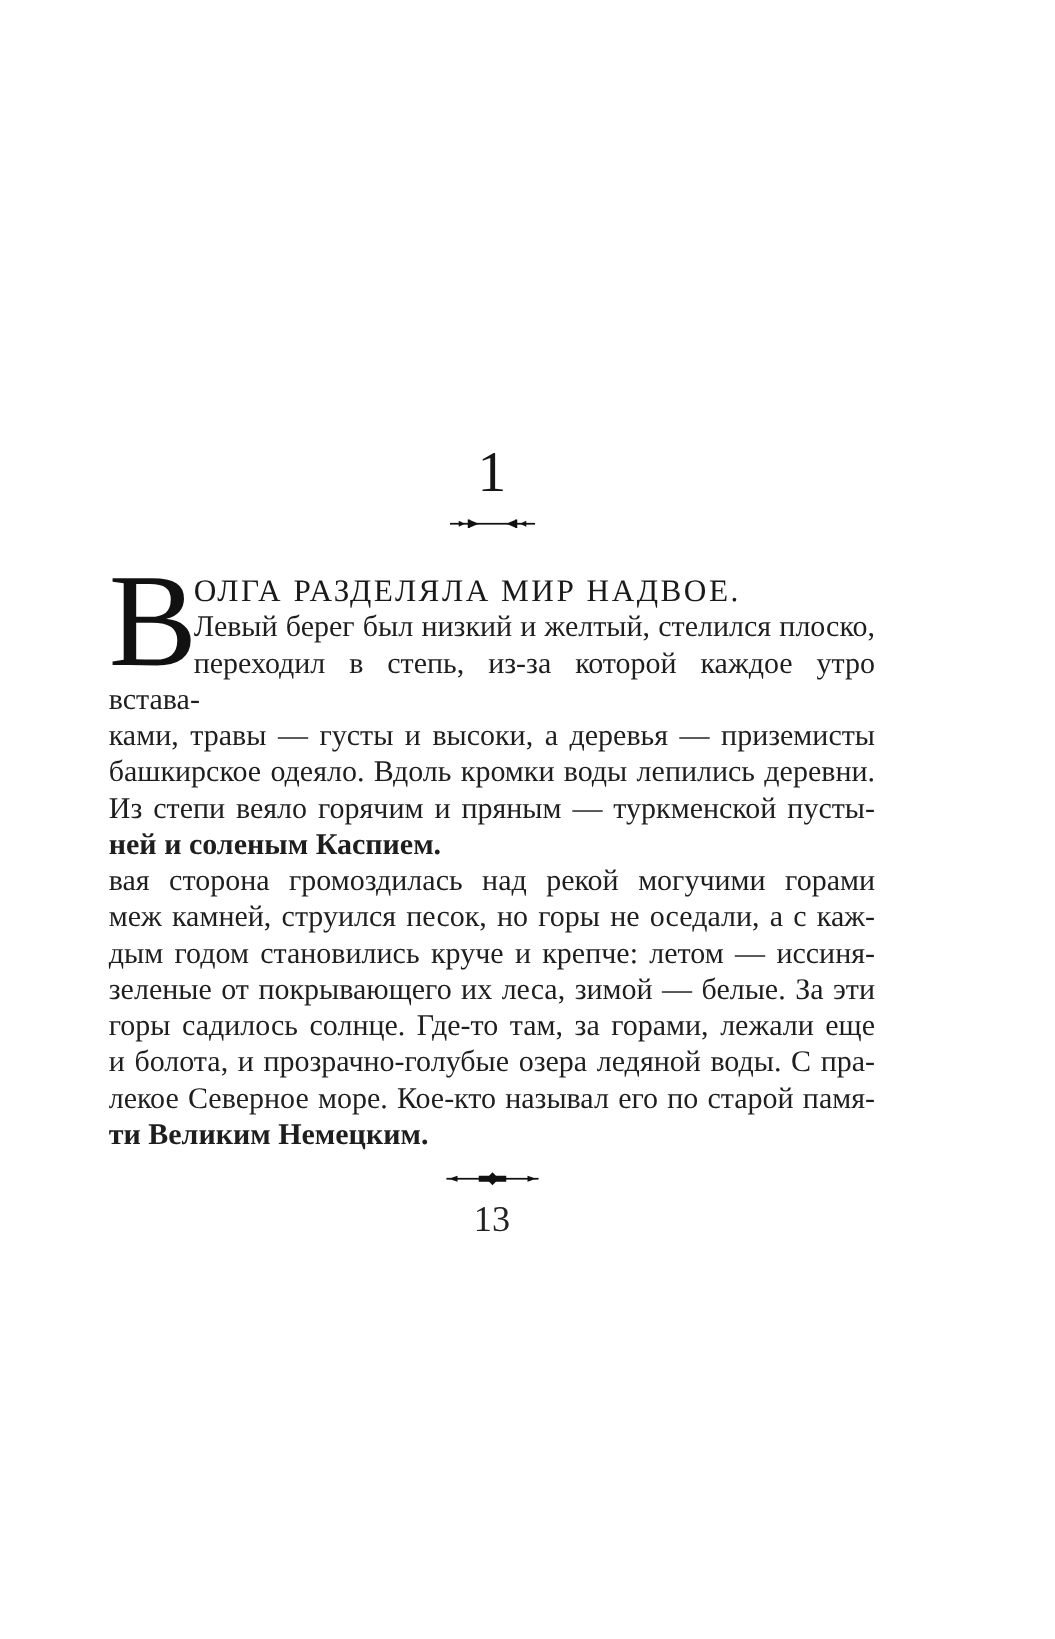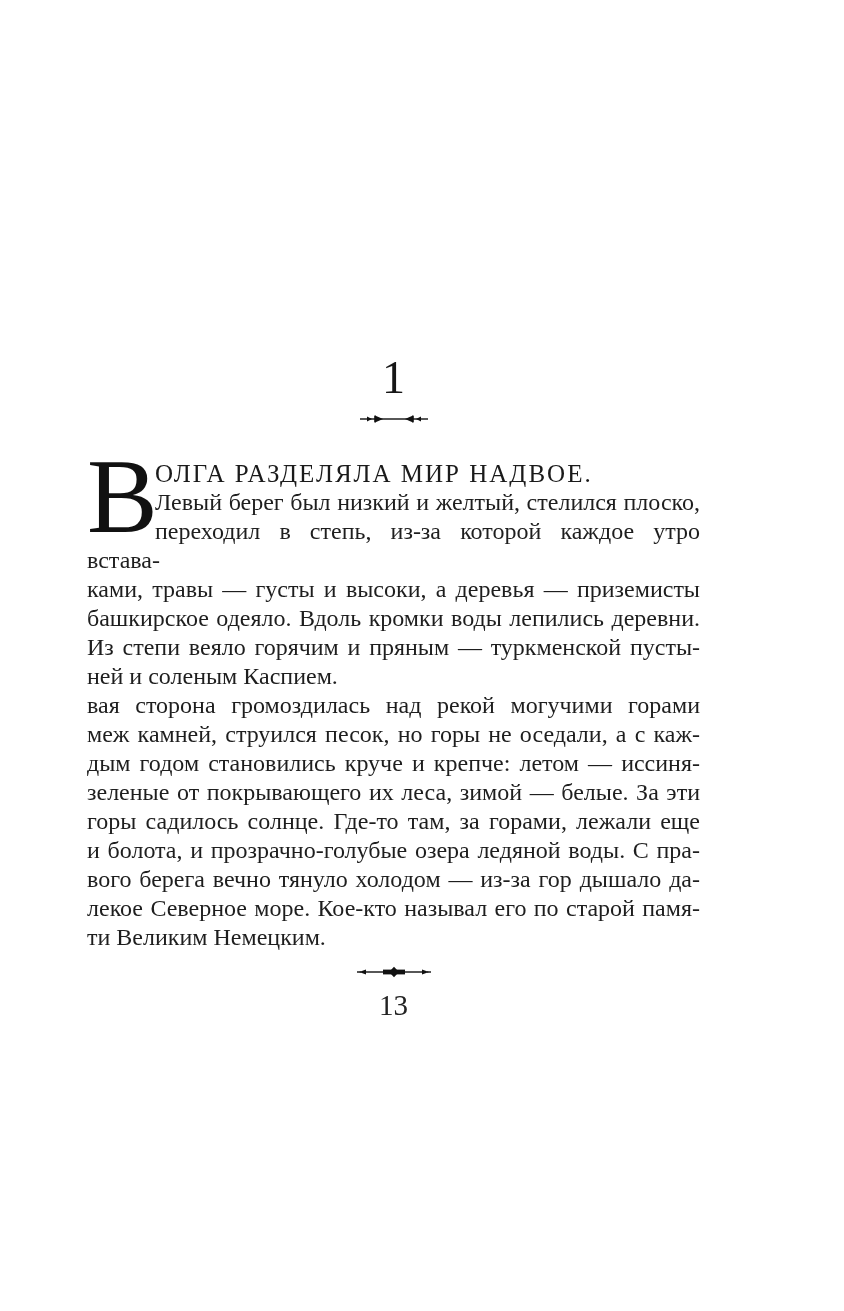--- a/index.html
+++ b/index.html
@@ -44,20 +44,21 @@
     color: #1e1e1e;
   }
   .line {
     text-align: justify;
     text-align-last: justify;
     white-space: normal;
   }
   .line.para-end {
     text-align: left;
     text-align-last: left;
+    font-weight: bold;
   }
   .lead-line {
     font-size: 25px;
     letter-spacing: 2px;
     line-height: 29px;
     text-align: left;
     text-align-last: left;
     color: #1a1a1a;
   }
   .drop-cap {
@@ -115,21 +116,20 @@
         <div class="line para-end">ней и соленым Каспием.</div>
       </div>
 
       <div class="para-2">
         <div class="line">вая сторона громоздилась над рекой могучими горами</div>
         <div class="line">меж камней, струился песок, но горы не оседали, а с каж-</div>
         <div class="line">дым годом становились круче и крепче: летом — иссиня-</div>
         <div class="line">зеленые от покрывающего их леса, зимой — белые. За эти</div>
         <div class="line">горы садилось солнце. Где-то там, за горами, лежали еще</div>
         <div class="line">и болота, и прозрачно-голубые озера ледяной воды. С пра-</div>
-        <div class="line">вого берега вечно тянуло холодом — из-за гор дышало да-</div>
         <div class="line">лекое Северное море. Кое-кто называл его по старой памя-</div>
         <div class="line para-end">ти Великим Немецким.</div>
       </div>
 
     </div>
 
     <div class="ornament bottom">
       <span>
         <svg width="74" height="12" viewBox="0 0 74 12" xmlns="http://www.w3.org/2000/svg" fill="#111" stroke="none">
           <rect x="6" y="5.3" width="62" height="1.4"></rect>

